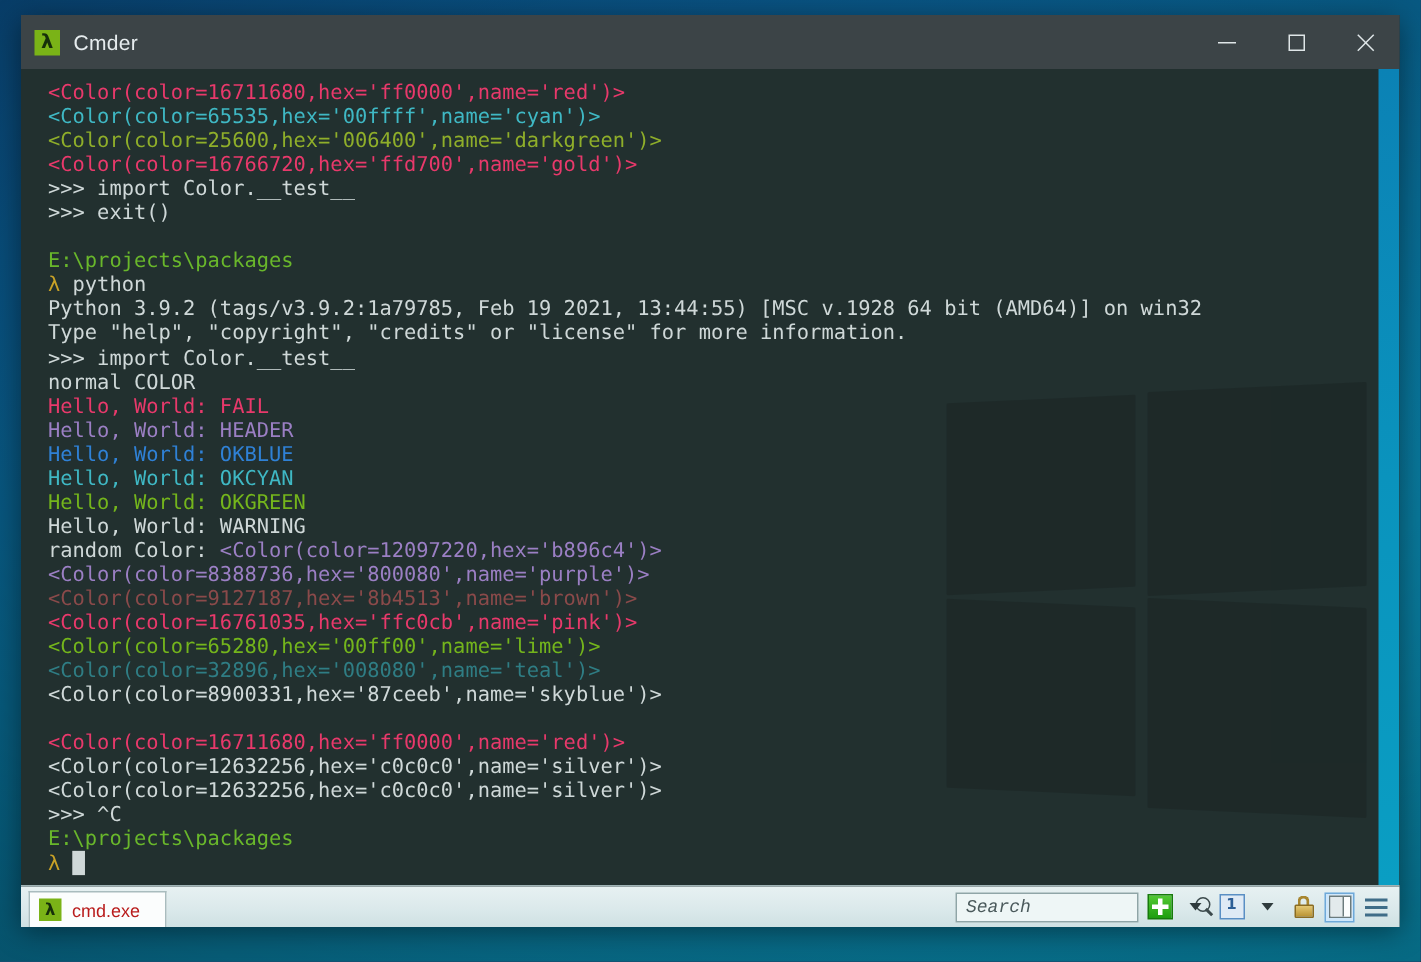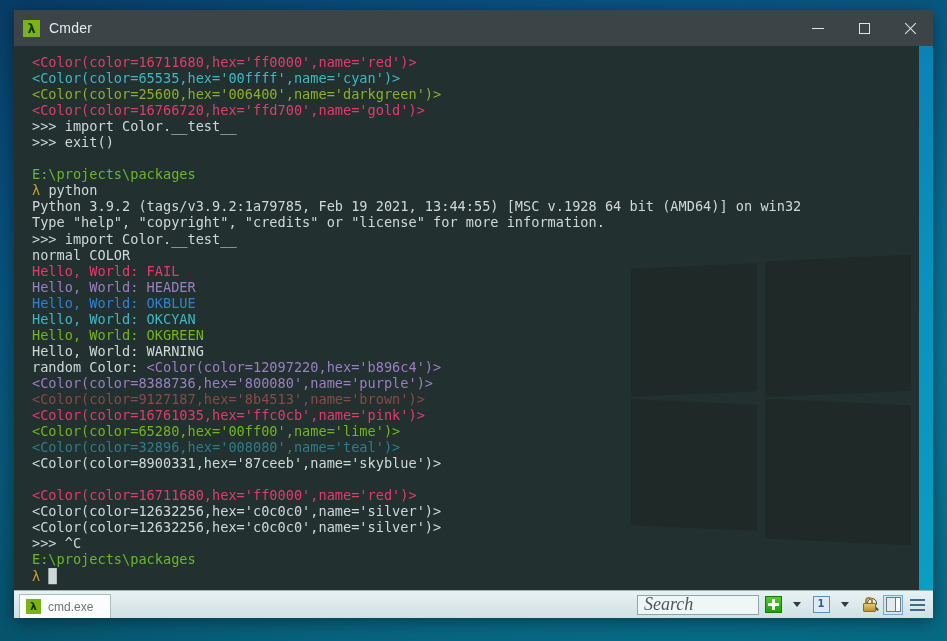--- a/index.html
+++ b/index.html
@@ -173,21 +173,21 @@
   .tab-icon {
     width: 15px; height: 15px;
     background: #7ab317;
     color: #16300a;
     font-family: "DejaVu Sans", sans-serif;
     font-size: 11px;
     line-height: 15px;
     text-align: center;
     font-weight: bold;
   }
-  .tab-label { font-size: 12px; color: #737373; }
+  .tab-label { font-size: 12px; color: #b91c1c; }
 
   .status-right {
     margin-left: auto;
     display: flex;
     align-items: center;
     gap: 4px;
     padding-right: 2px;
   }
   .search-box {
     width: 122px;
@@ -196,23 +196,23 @@
     border: 1px solid #8fa5a7;
     display: flex;
     align-items: center;
     padding: 0 3px 0 6px;
   }
   .search-box input {
     flex: 1;
     border: none;
     outline: none;
     background: transparent;
-    font-family: Liberation Serif, serif;
+    font-family: Liberation Mono, monospace;
     font-style: italic;
-    font-size: 18px;
+    font-size: 12px;
     color: #1d4ed8;
   }
   .search-box input::placeholder { color: #4b5a5c; opacity: 1; }
   .mag {
     width: 13px; height: 13px; position: relative; flex: 0 0 auto;
   }
   .mag::before {
     content: ""; position: absolute; left: 0; top: 0;
     width: 8px; height: 8px; border: 1.4px solid #3c4a4c; border-radius: 50%;
   }

